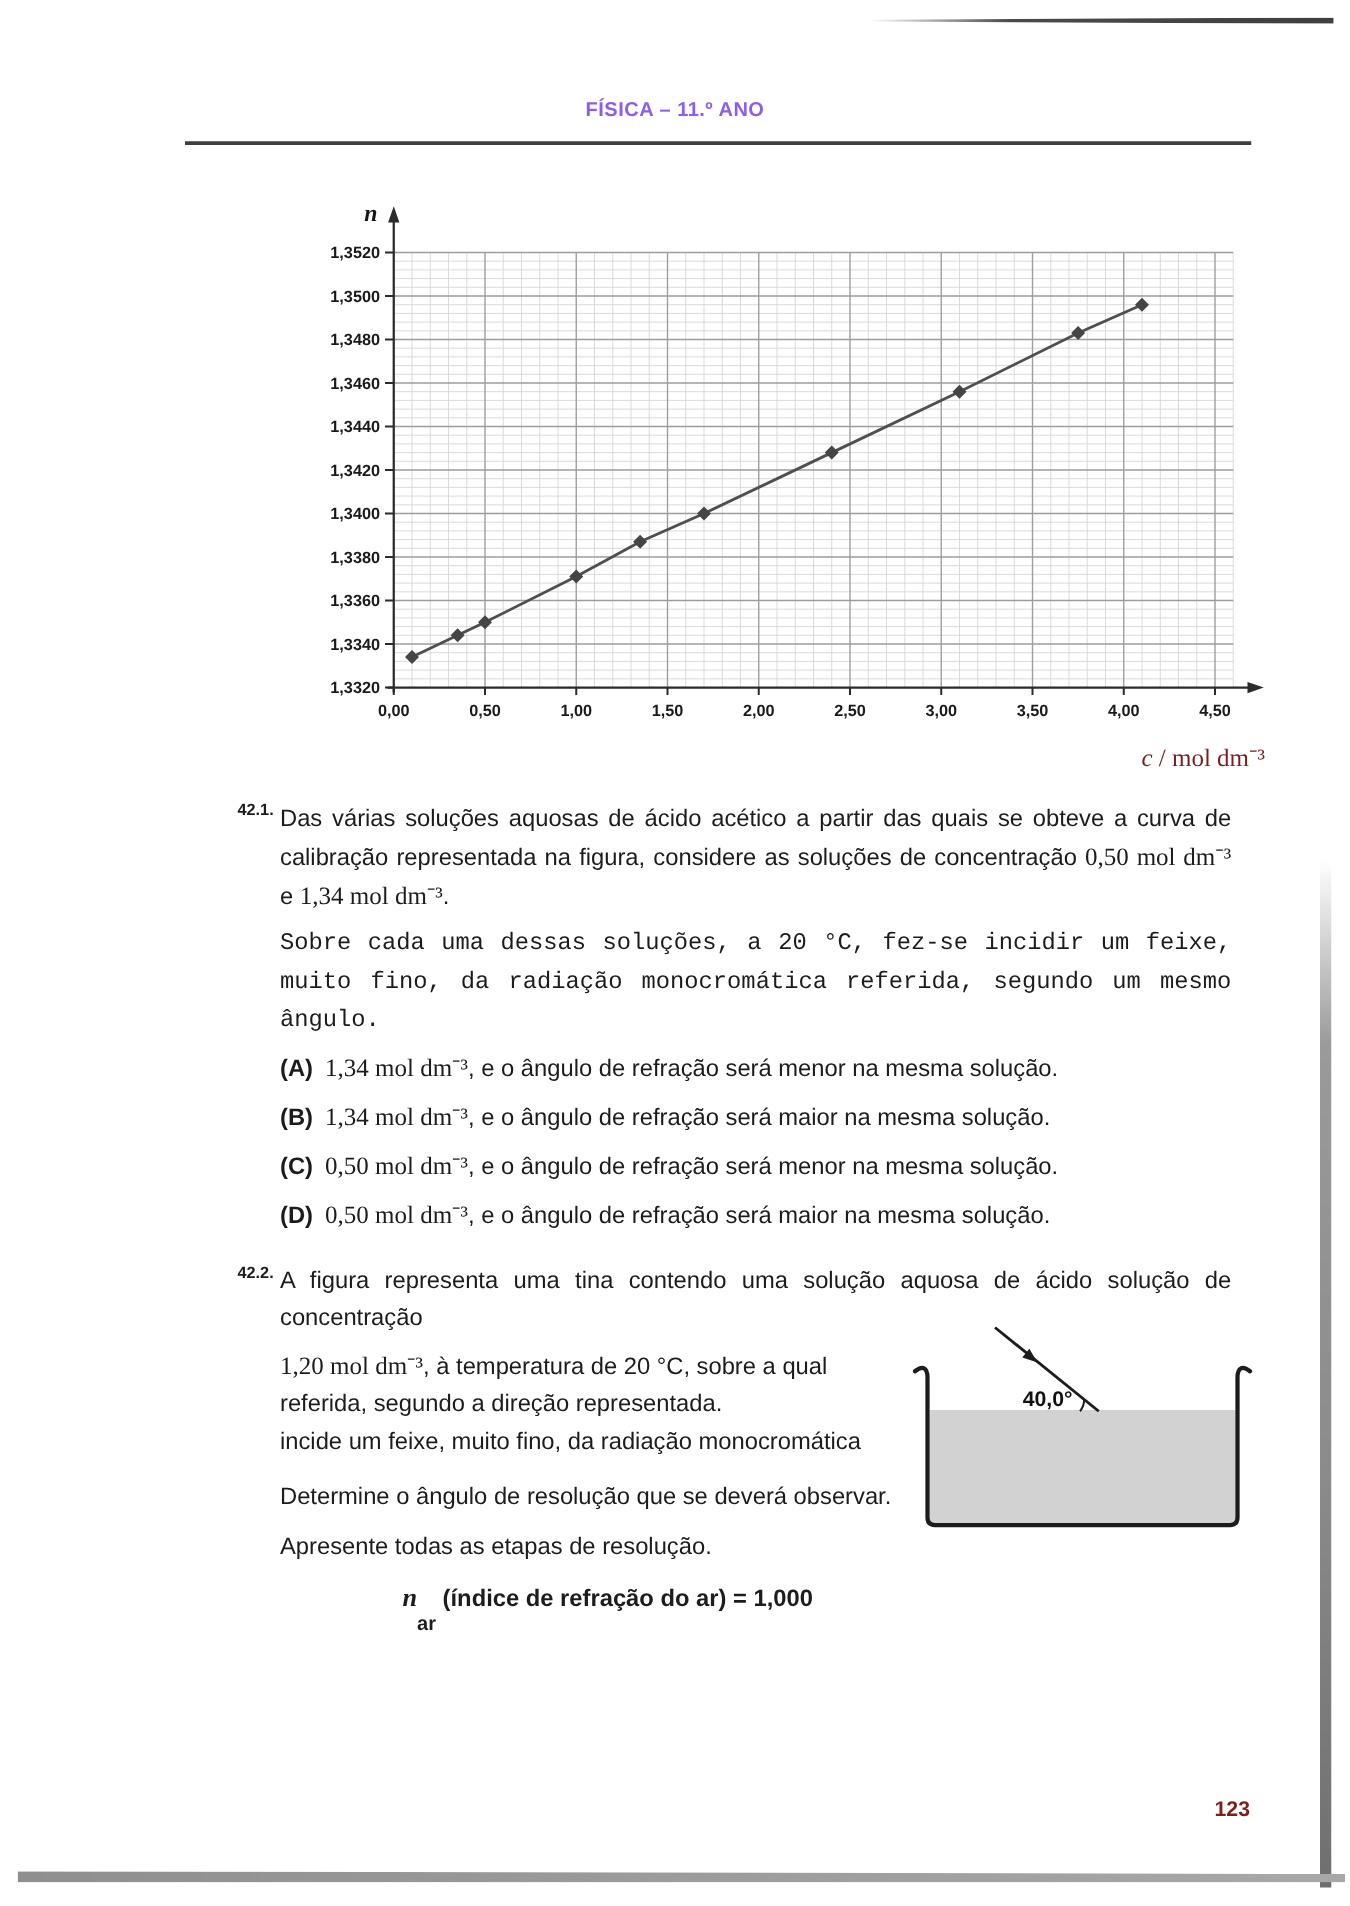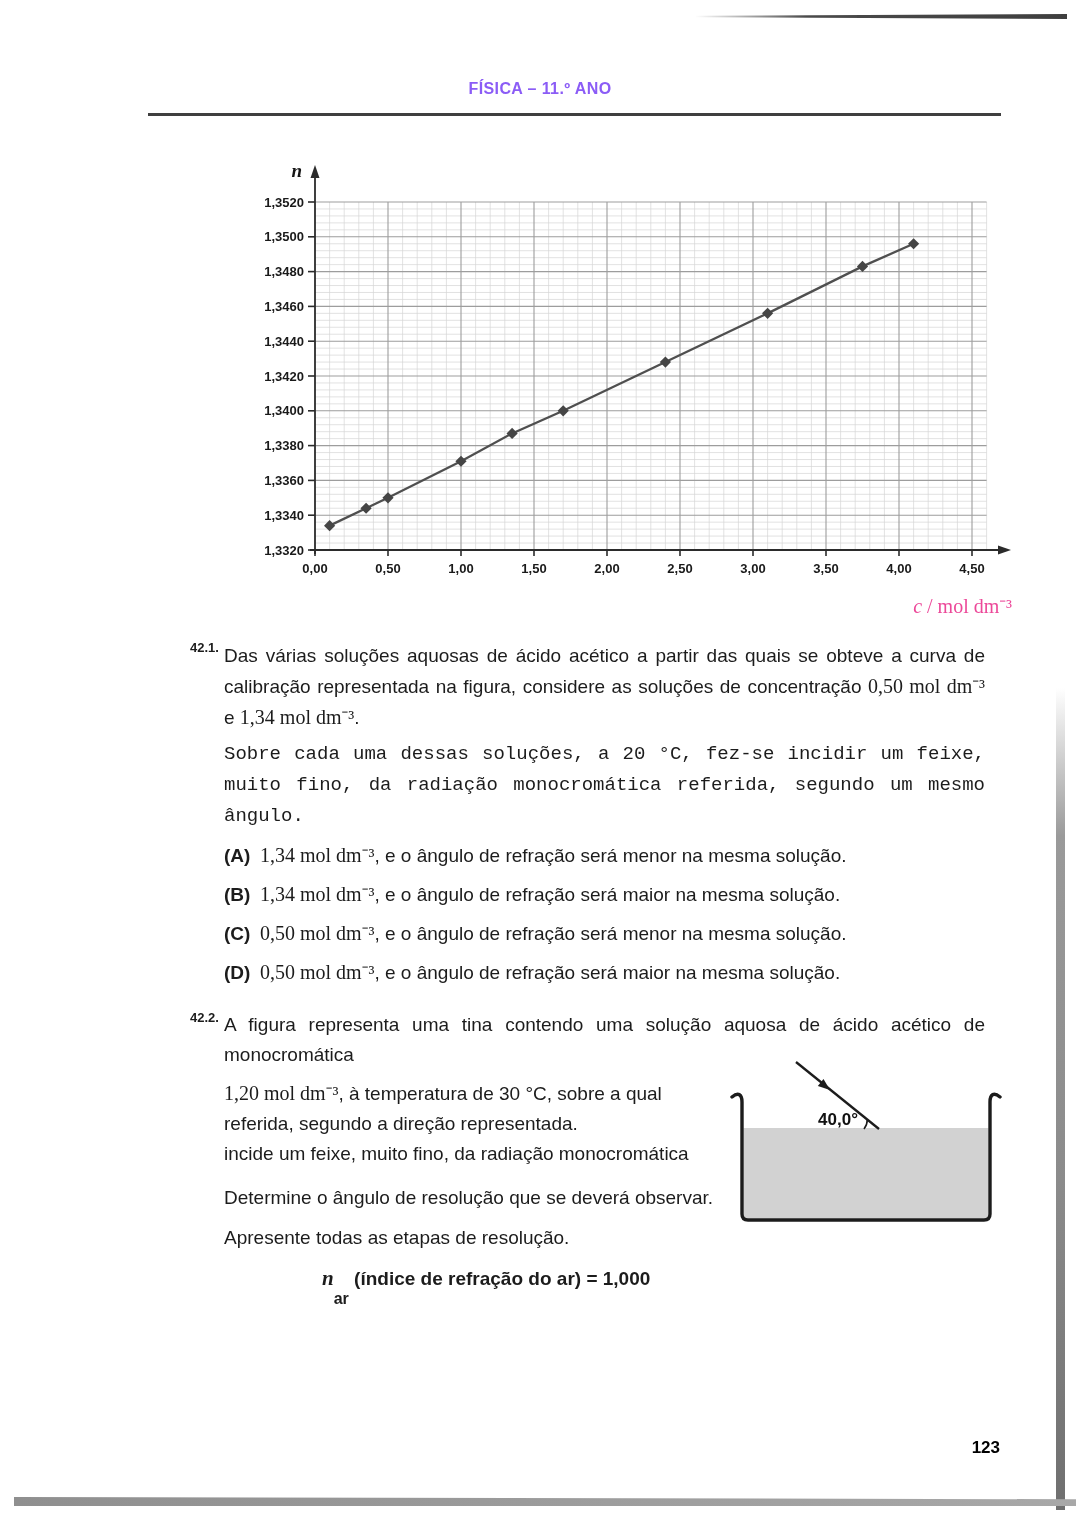--- a/index.html
+++ b/index.html
@@ -13,21 +13,21 @@
   .artifact-right{position:absolute;left:1056px;top:688px;width:9px;height:822px;
     background:linear-gradient(to bottom,rgba(140,140,140,0),#9a9a9a 18%,#8b8b8b 60%,#6f6f6f);}
   .artifact-bottom{position:absolute;left:14px;top:1497px;width:1062px;height:9px;
     background:linear-gradient(to right,#8f8f8f,#a8a8a8);
     clip-path:polygon(0 0,100% 25%,100% 100%,0 100%);}
   .header-title{position:absolute;left:0;right:0;top:80px;text-align:center;
     font-size:16px;font-weight:700;letter-spacing:.4px;color:#8b5cf6;}
   .header-rule{position:absolute;left:148px;top:113px;width:853px;height:2.5px;background:#3f3f3f;}
   .chart-wrap{position:absolute;left:260px;top:155px;width:760px;height:440px;}
   .x-title{position:absolute;left:840px;top:592px;width:172px;text-align:right;
-    font-family:"Liberation Serif",serif;font-size:20px;color:#ec4899;}
+    font-family:"Liberation Serif",serif;font-size:20px;color:#7f1d1d;}
   .x-title i{font-style:italic;}
   .question{position:absolute;left:190px;width:823px;}
   .q-number{position:absolute;left:0;top:0;font-weight:700;font-size:13px;text-align:right;}
   .q-content{margin-left:34px;width:761px;font-size:19px;line-height:31px;}
   .q-content p{margin:0;text-align:justify;}
   .qty{font-family:"Liberation Serif",serif;font-size:20px;}
   #q421 .p1{margin-bottom:6px;}
   #q421 .p2{margin-bottom:8px;font-family:Liberation Mono, monospace;}
   #q421 .p3{margin-bottom:14px;text-align:left;}
   .option{display:flex;margin-bottom:8px;line-height:31px;}
@@ -38,21 +38,21 @@
   #q422 .wrap-lines{width:490px;margin-top:8px;}
   #q422 .wrap-lines div{white-space:nowrap;}
   #q422 .determine{margin-top:14px;}
   #q422 .apresente{margin-top:10px;}
   #q422 .note{margin-top:10px;padding-left:98px;font-weight:700;}
   .note-n{font-family:"Liberation Serif",serif;font-style:italic;font-weight:700;font-size:21px;}
   .note-sub{font-weight:700;font-size:16px;position:relative;top:19px;}
   .note-rest{font-weight:700;}
   .fig-tina{position:absolute;left:730px;top:1050px;width:290px;height:190px;}
   .page-number{position:absolute;left:930px;top:1438px;width:70px;text-align:right;
-    font-weight:700;font-size:17px;color:#000000;}
+    font-weight:700;font-size:17px;color:#7f1d1d;}
 </style>
 </head>
 <body>
 
 <div class="artifact-top"></div>
 <div class="artifact-right"></div>
 <div class="artifact-bottom"></div>
 
 <div class="header-title">FÍSICA – 11.º ANO</div>
 <div class="header-rule"></div>
@@ -249,23 +249,23 @@
     <div class="option">
       <span class="opt-label">(D)</span>
       <span class="opt-text"><span class="qty">0,50 mol dm⁻³</span><span>, e o ângulo de refração será maior na mesma solução.</span></span>
     </div>
   </div>
 </div>
 
 <div class="question" id="q422" style="top:1010px;">
   <span class="q-number">42.2.</span>
   <div class="q-content">
-    <div class="intro">A figura representa uma tina contendo uma solução aquosa de ácido acético de monocromática</div>
+    <div class="intro">A figura representa uma tina contendo uma solução aquosa de ácido solução de concentração</div>
     <div class="wrap-lines">
-      <div><span class="qty">1,20 mol dm⁻³</span><span>, à temperatura de 30 °C, sobre a qual</span></div>
+      <div><span class="qty">1,20 mol dm⁻³</span><span>, à temperatura de 20 °C, sobre a qual</span></div>
       <div>referida, segundo a direção representada.</div>
       <div>incide um feixe, muito fino, da radiação monocromática</div>
     </div>
     <div class="determine">Determine o ângulo de resolução que se deverá observar.</div>
     <div class="apresente">Apresente todas as etapas de resolução.</div>
     <div class="note"><span class="note-n">n</span><span class="note-sub">ar</span><span class="note-rest"> (índice de refração do ar) = 1,000</span></div>
   </div>
 </div>
 
 <div class="fig-tina">

